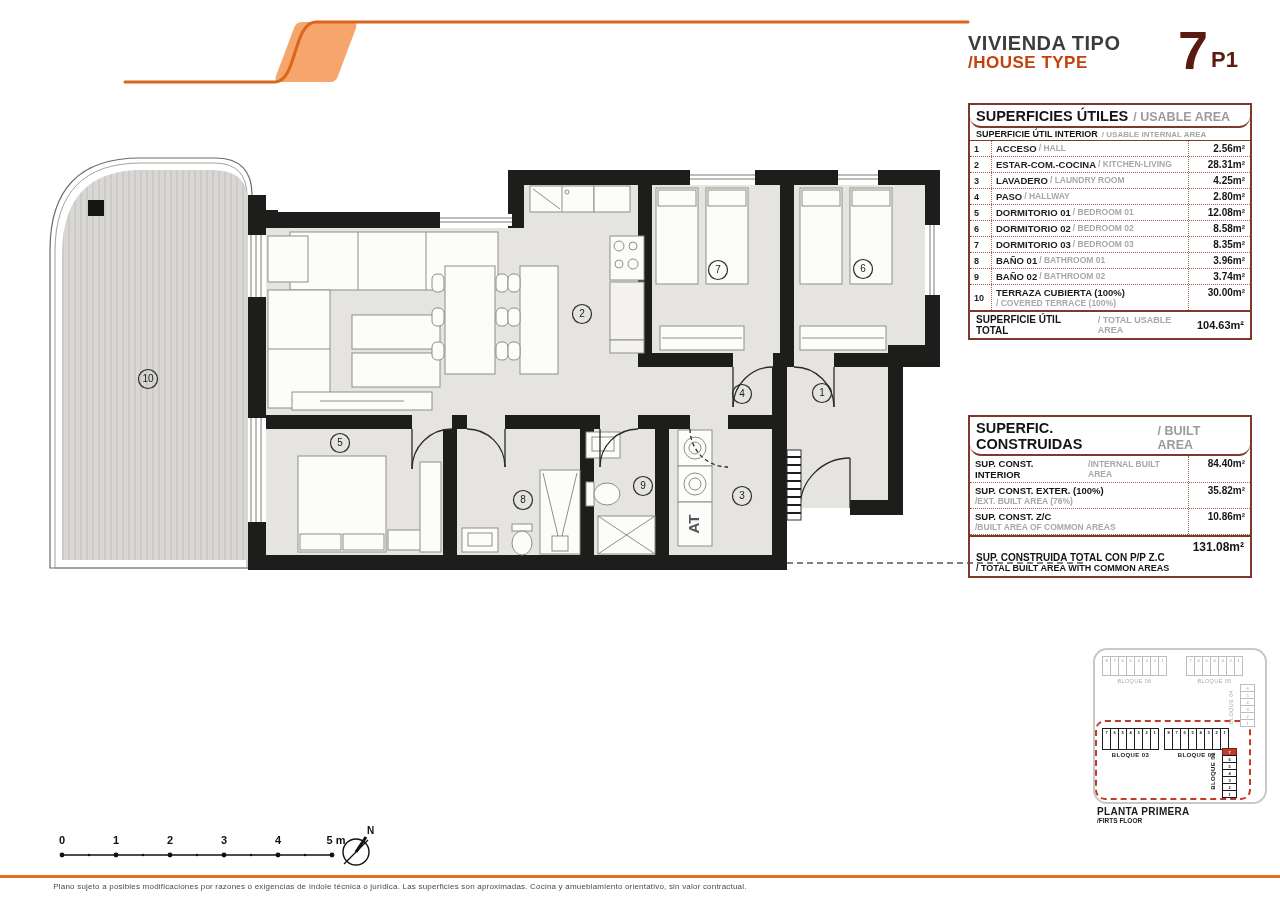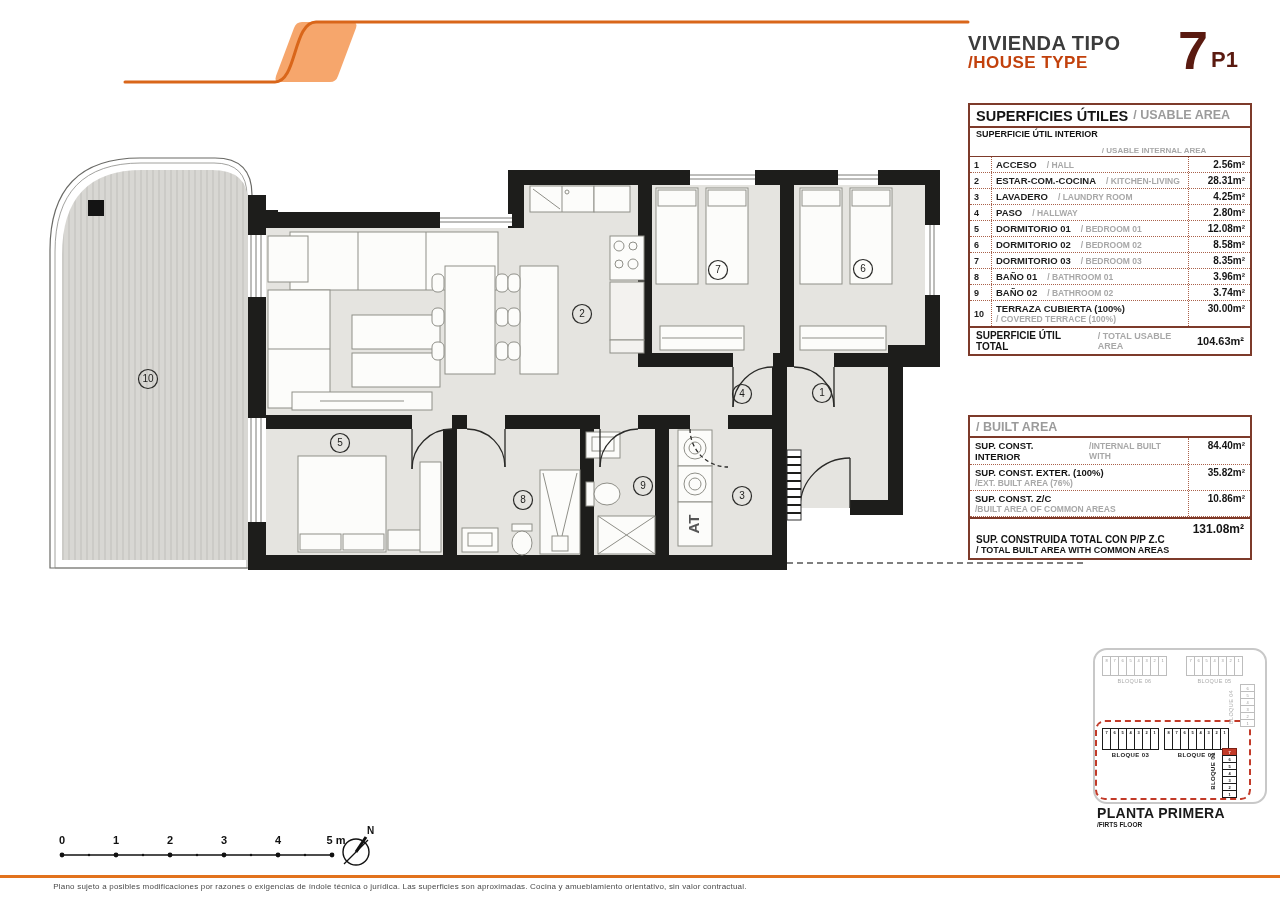--- a/index.html
+++ b/index.html
@@ -13,30 +13,30 @@
   .title-es{font-size:20px;font-weight:bold;color:#3c3c3c;letter-spacing:.5px;}
   .title-en{font-size:17px;font-weight:bold;color:#c2410c;letter-spacing:.5px;}
   .unit-block{position:absolute;left:1178px;top:26px;display:flex;align-items:flex-end;color:#5a1a10;}
   .unit-num{font-size:54px;font-weight:bold;line-height:.9;}
   .unit-floor{font-size:22px;font-weight:bold;margin-left:3px;margin-bottom:2px;}
 
   
   .area-table{position:absolute;left:968px;width:284px;border:2px solid #7d3a2a;background:#fff;box-sizing:border-box;}
   .usable-table{top:103px;}
   .built-table{top:415px;}
-  .tbl-header{display:flex;gap:5px;align-items:flex-start;padding:3px 16px 2px 6px;border-bottom:2px solid #7d3a2a;font-weight:bold;}
+  .tbl-header{display:flex;gap:5px;align-items:flex-end;padding:3px 16px 2px 6px;border-bottom:2px solid #7d3a2a;font-weight:bold;border-radius:11px;}
   .tbl-header .es{font-size:14.5px;color:#141414;}
   .tbl-header .en{font-size:12.5px;color:#9b9b9b;}
-  .tbl-sub{display:flex;gap:4px;align-items:flex-start;padding:1px 6px;border-bottom:1px solid #7d3a2a;font-weight:bold;}
+  .tbl-sub{display:flex;gap:4px;align-items:center;padding:1px 6px;border-bottom:1px solid #7d3a2a;font-weight:bold;}
   .tbl-sub .es{font-size:9px;color:#141414;}
-  .tbl-sub .en{font-size:8px;color:#a8a8a8;margin-top:17px;}
+  .tbl-sub .en{font-size:8px;color:#a8a8a8;}
   .t-row{display:flex;align-items:stretch;border-bottom:1px dotted #aa614a;font-weight:bold;}
   .t-row:last-of-type{border-bottom:none;}
   .c-num{width:17px;padding:2px 0 2px 4px;font-size:9px;display:flex;align-items:center;}
-  .c-name{flex:1;border-left:1px dotted #aa614a;padding:2px 4px;font-size:9.5px;display:flex;align-items:flex-end;flex-wrap:wrap;gap:10px;}
+  .c-name{flex:1;border-left:1px dotted #aa614a;padding:2px 4px;font-size:9.5px;display:flex;align-items:flex-start;flex-wrap:wrap;gap:2px;}
   .c-name .en{color:#a8a8a8;font-size:8.5px;}
   .t-row.stack .c-name{display:block;padding-top:2px;}
   .t-row.stack .c-name .en{display:block;}
   .c-area{width:54px;border-left:1px dotted #aa614a;font-size:10px;color:#141414;display:flex;align-items:center;justify-content:flex-end;padding:2px 5px 2px 2px;box-sizing:content-box;}
   .t-row.stack .c-area{align-items:flex-start;}
   .t-total{display:flex;justify-content:space-between;align-items:center;border-top:2px solid #7d3a2a;padding:2px 6px;font-weight:bold;}
   .t-total .lbl{display:flex;gap:4px;align-items:baseline;}
   .t-total .es{font-size:10px;color:#141414;}
   .t-total .en{font-size:9px;color:#a8a8a8;}
   .t-total .c-total{font-size:11px;color:#141414;}
@@ -70,21 +70,21 @@
   .kb .cell:first-child{margin-left:0;}
   .kb-label{font-size:5.5px;color:#ababab;text-align:center;margin-top:2px;letter-spacing:.4px;white-space:nowrap;}
   .kb.dark .cell{border:1px solid #1a1a1a;color:#1a1a1a;height:22px;font-weight:bold;}
   .kb.dark .kb-label{color:#1a1a1a;font-weight:bold;font-size:6px;}
   .kb.v .cells{flex-direction:column;}
   .kb.v .cell{width:15px;height:8px;margin-left:0;margin-top:-1px;align-items:center;padding-top:0;}
   .kb.v .cell:first-child{margin-top:0;}
   .kb.v .kb-label{position:absolute;left:-39px;top:20px;width:60px;transform:rotate(-90deg);margin-top:0;}
   .kb .cell.hl{background:#c23a28;border-color:#7c1f12;color:#fff;}
   .kp-caption{position:absolute;left:12px;top:164px;line-height:1.1;}
-  .kp-caption .l1{font-size:14px;font-weight:bold;color:#1a1a1a;letter-spacing:.3px;}
+  .kp-caption .l1{font-size:10px;font-weight:bold;color:#1a1a1a;letter-spacing:.3px;}
   .kp-caption .l2{font-size:6.5px;font-weight:bold;color:#1a1a1a;}
 
   
   .footer-rule{position:absolute;left:0;top:875px;width:1280px;height:3px;background:#e2721c;}
   .disclaimer{position:absolute;left:30px;top:882px;width:740px;text-align:center;
               font-size:8px;color:#4a4a4a;letter-spacing:.2px;}
 </style>
 </head>
 <body>
 
@@ -196,27 +196,28 @@
       <span class="lbl">
         <span class="es">SUPERFICIE ÚTIL TOTAL</span>
         <span class="en">/ TOTAL USABLE AREA</span>
       </span>
       <span class="c-total">104.63m²</span>
     </div>
   </div>
 
   <div class="area-table built-table">
     <div class="tbl-header">
+      <span class="es">SUPERFIC. CONSTRUIDAS</span>
       <span class="en">/ BUILT AREA</span>
     </div>
     <div>
         <div class="b-row inline">
           <span class="b-lbl">
             <span class="es">SUP. CONST. INTERIOR</span>
-            <span class="en">/INTERNAL BUILT WITH</span>
+            <span class="en">/INTERNAL BUILT AREA</span>
           </span>
           <span class="b-area">84.40m²</span>
         </div>
         <div class="b-row">
           <span class="b-lbl">
             <span class="es">SUP. CONST. EXTER. (100%)</span>
             <span class="en">/EXT. BUILT AREA (76%)</span>
           </span>
           <span class="b-area">35.82m²</span>
         </div>

